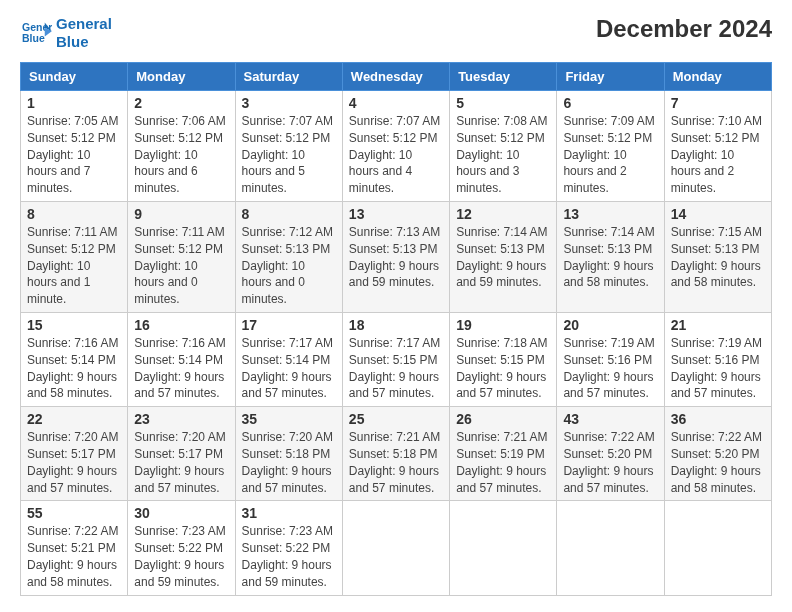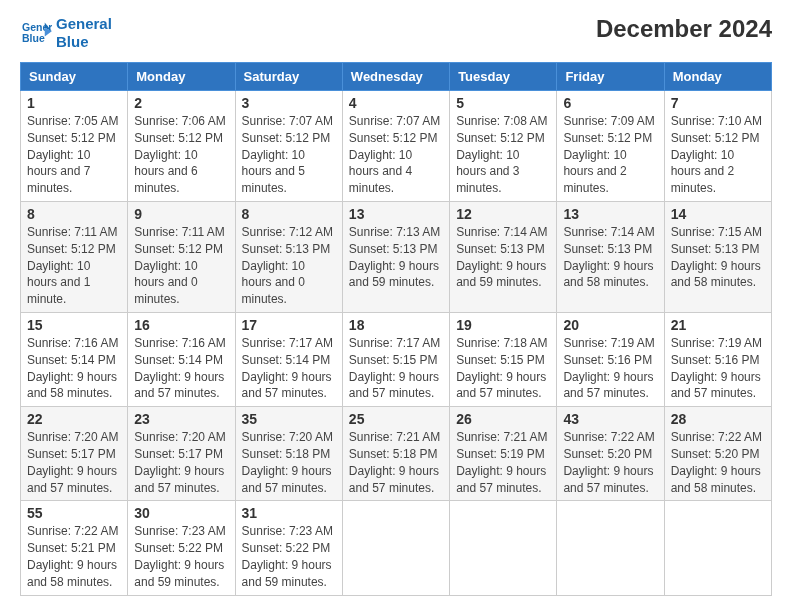--- a/index.html
+++ b/index.html
@@ -238,21 +238,21 @@
         </td>
         <td>
           <span class="day-num">26</span>
           <div class="day-info">Sunrise: 7:21 AM<br>Sunset: 5:19 PM<br>Daylight: 9 hours and 57 minutes.</div>
         </td>
         <td>
           <span class="day-num">43</span>
           <div class="day-info">Sunrise: 7:22 AM<br>Sunset: 5:20 PM<br>Daylight: 9 hours and 57 minutes.</div>
         </td>
         <td>
-          <span class="day-num">28</span>
+          <span class="day-num">36</span>
           <div class="day-info">Sunrise: 7:22 AM<br>Sunset: 5:20 PM<br>Daylight: 9 hours and 58 minutes.</div>
         </td>
       </tr>
       <tr>
         <td>
           <span class="day-num">55</span>
           <div class="day-info">Sunrise: 7:22 AM<br>Sunset: 5:21 PM<br>Daylight: 9 hours and 58 minutes.</div>
         </td>
         <td>
           <span class="day-num">30</span>

